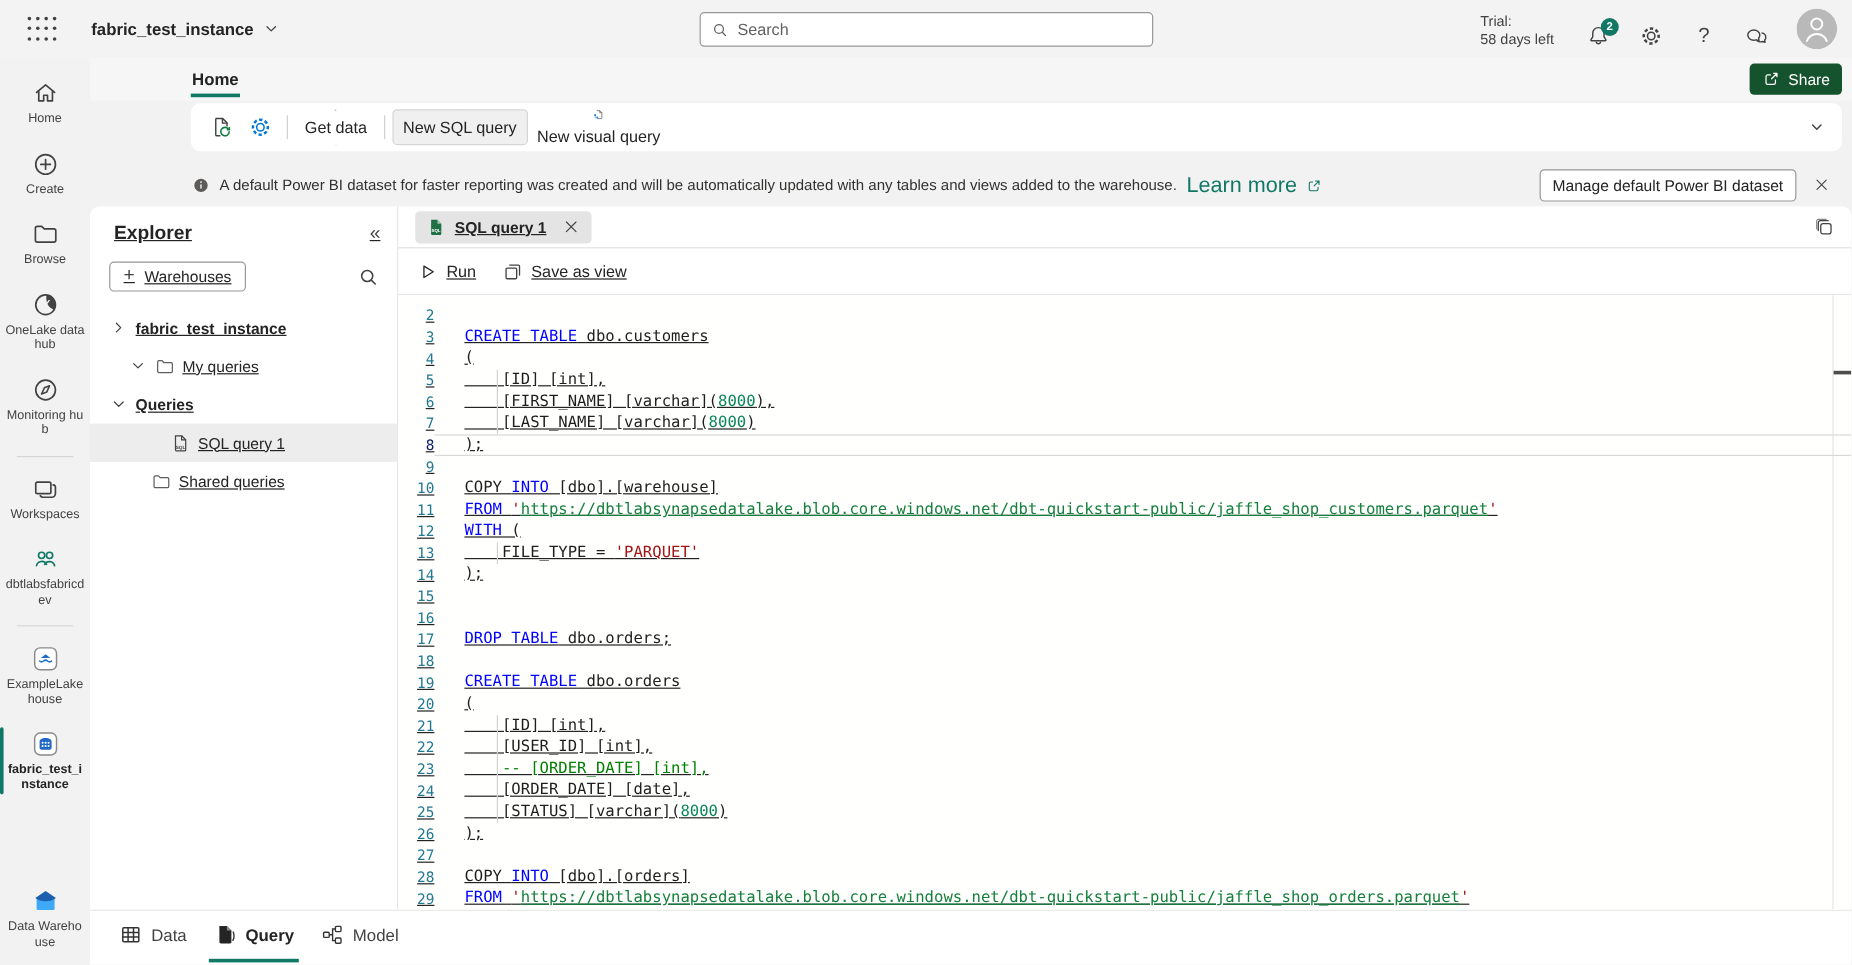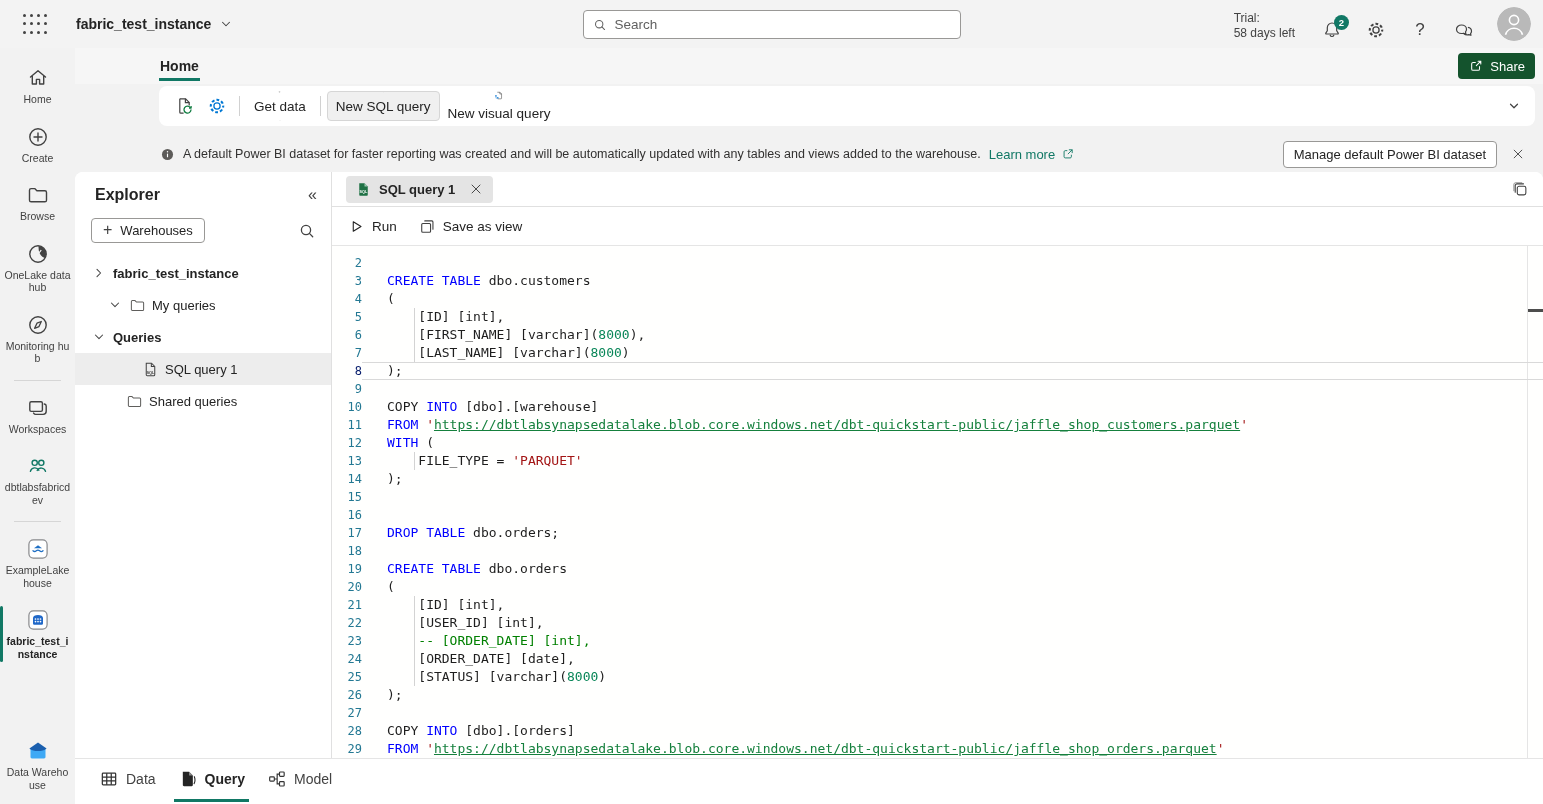--- a/index.html
+++ b/index.html
@@ -49,21 +49,21 @@
     font-size:13.5px; color:#242424; cursor:pointer; background:transparent; border:none; font-family:"Liberation Sans",sans-serif;flex-direction:column; }
   .rb-btn svg.ic { width:19px; height:19px; }
   .rb-btn svg.cv { width:12px; height:12px; }
   .rb-btn.boxed { background:#f0f0f0; border:1px solid #d6d6d6; }
   .ribbon-chev { position:absolute; right:14px; top:13px; width:14px; height:14px; cursor:pointer; }
 
   
   .banner { height:36px; background:#f2f2f2; display:flex; align-items:center; padding:0 12px 0 85px; gap:8px; }
   .banner .info { width:15px; height:15px; flex:none; }
   .banner-text { font-size:12.5px; color:#323130; }
-  .learn-more { font-size:13px; color:#117865; cursor:pointer; }
+  .learn-more { font-size:18px; color:#117865; cursor:pointer; }
   .ext-ic { width:14px; height:14px; margin-left:2px; vertical-align:-2px; }
   .manage-btn { margin-left:auto; height:27px; background:#fff; border:1px solid #999896; border-radius:4px;
     font-size:13px; color:#242424; padding:0 10px; cursor:pointer; font-family:"Liberation Sans",sans-serif; }
   .banner-x { width:26px; height:26px; display:flex; align-items:center; justify-content:center; cursor:pointer; }
   .banner-x svg { width:14px; height:14px; }
 
   
   .rail { position:absolute; left:0; top:48px; bottom:0; width:75px; background:#f2f2f2;
     display:flex; flex-direction:column; align-items:stretch; padding-top:12px; z-index:5; }
   .rail-item { position:relative; display:flex; flex-direction:column; align-items:center; gap:3px;
@@ -73,21 +73,21 @@
   .rail-item.green .rail-ic { color:#117865; }
   .rail-label { font-size:10.5px; line-height:12.5px; color:#424242; text-align:center; word-break:break-all; max-width:66px; }
   .rail-item.selected .rail-label { font-weight:700; color:#242424; }
   .rail-item.selected::before { content:""; position:absolute; left:0; top:4px; bottom:4px; width:3px; background:#117865; border-radius:2px; }
   .rail-div { height:1px; background:#d6d6d6; margin:2px 14px 9px; }
   .rail-spacer { flex:1; }
 
   
   .content { margin-left:75px; }
   .main { display:flex; height:586px; background:#f2f2f2; }
-  .panel-wrap { display:flex; flex:1; background:#fff; border-radius:8px 8px 0 0; overflow:hidden; }
+  .panel-wrap { display:flex; flex:1; background:#fff; border-radius:8px 8px 0 0; overflow:hidden;text-decoration:underline; }
 
   
   .explorer { width:257px; flex:none; border-right:1px solid #e0e0e0; background:#fff; }
   .exp-head { display:flex; align-items:center; padding:14px 14px 12px 20px; }
   .exp-title { font-size:16px; font-weight:700; color:#242424; }
   .exp-collapse { margin-left:auto; font-size:16px; color:#424242; cursor:pointer; line-height:1; }
   .exp-actions { display:flex; align-items:center; padding:2px 14px 10px 16px; }
   .wh-btn { height:25px; border:1px solid #999896; background:#fff; border-radius:4px; font-size:13px;
     color:#242424; display:flex; align-items:center; gap:8px; padding:0 11px; cursor:pointer; font-family:"Liberation Sans",sans-serif; }
   .wh-plus { font-size:16px; font-weight:400; color:#424242; margin-top:-1px; }

